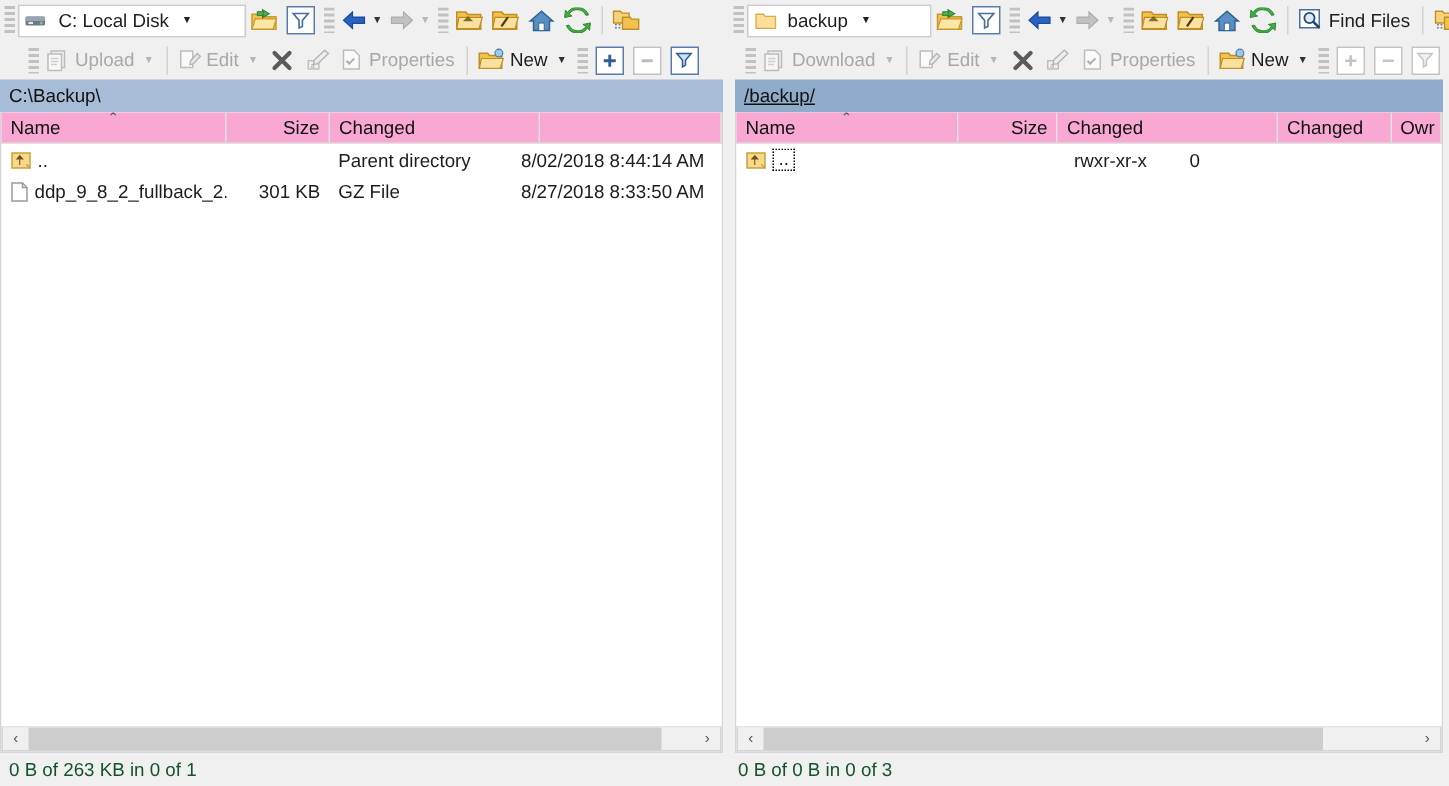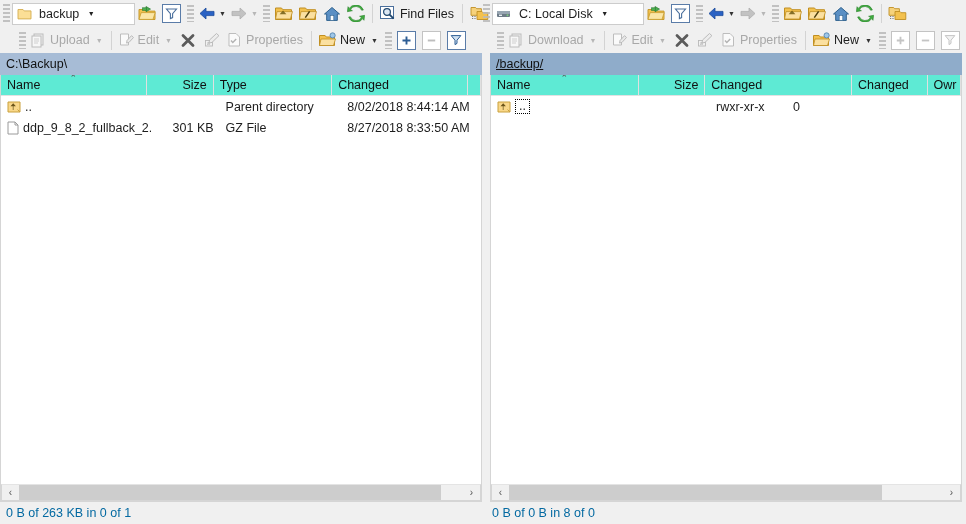--- a/index.html
+++ b/index.html
@@ -72,21 +72,21 @@
   .pathbar {
     height: 22px; display: flex; align-items: center; padding: 0 6px;
     font-size: 12.5px; color: #111; flex: none;
   }
   .pathbar.inactive { background: #a7bcd6; }
   .pathbar.active { background: #8facca; text-decoration: underline; }
 
   .listwrap { flex: 1; display: flex; flex-direction: column; min-height: 0; background: #fff;
     border: 1px solid #d5d5d5; border-top: none; }
 
-  .hdr { display: flex; height: 21px; flex: none; background: #5eead4; border-bottom: 1px solid #e2e2e2;
+  .hdr { display: flex; height: 21px; flex: none; background: #f9a8d4; border-bottom: 1px solid #e2e2e2;
     position: relative; }
   .hcell {
     display: flex; align-items: center; padding: 0 6px; font-size: 12.5px; color: #111;
     border-right: 1px solid #e0e0e0; position: relative; white-space: nowrap; overflow: hidden;
   }
   .hcell.num { justify-content: flex-end; }
   .sortmark { position: absolute; left: 50%; top: -2px; font-size: 9px; color: #555; transform: translateX(-50%); }
 
   .rows { flex: 1; overflow: hidden; background: #fff; }
   .row { display: flex; height: 21px; align-items: center; }
@@ -98,128 +98,32 @@
   
   .hsb { height: 17px; flex: none; display: flex; align-items: stretch;
     background: #f0f0f0; border: 1px solid #d5d5d5; border-top: 1px solid #e4e4e4; }
   .hsb-btn { width: 17px; display: flex; align-items: center; justify-content: center;
     font-size: 10px; color: #555; background: #f0f0f0; flex: none; }
   .hsb-track { flex: 1; background: #f0f0f0; position: relative; }
   .hsb-thumb { position: absolute; top: 0; bottom: 0; background: #cdcdcd; }
 
   
   .statusbar { height: 22px; display: flex; flex: none; background: #f0f0f0; align-items: stretch; }
-  .status-half { display: flex; align-items: center; padding: 0 6px; font-size: 12.5px; color: #0369a1; }
+  .status-half { display: flex; align-items: center; padding: 0 6px; font-size: 12.5px; color: #14532d; }
   .status-half.left { width: 486px; }
   .status-half.right { width: 480px; }
 </style>
 </head>
 <body>
 
 <div class="app">
 
   <div class="toolbar-rows">
 
     <div class="tb-row row1">
-
-      <div class="tb-half right">
-        <div class="gripper"></div>
-        <div class="combo right-combo">
-          <span class="c-icon">
-            <svg class="ico" width="15" height="14" viewBox="0 0 15 14">
-              <path d="M1 2.5h5l1.2 1.4H14v8H1z" fill="#fbdf96" stroke="#d4ad4e" stroke-width=".9"></path>
-            </svg>
-          </span>
-          <span class="c-text">backup</span>
-          <span class="c-arrow">▼</span>
-        </div>
-
-        <div class="tbtn">
-          <svg class="ico" width="19" height="17" viewBox="0 0 19 17">
-            <path d="M1 4.5h6l1.4 1.6H17v8.4H1z" fill="#f3c14e" stroke="#c79a2c" stroke-width="1"></path>
-            <path d="M3.2 7.6h14L15 14.4H1z" fill="#fbe6a6" stroke="#c79a2c" stroke-width=".8"></path>
-            <path d="M8 1.5l4.5 2.6L8 6.7z" fill="#4caf50" stroke="#2e7d32" stroke-width=".7"></path>
-            <rect x="4.5" y="2.8" width="4" height="2.6" fill="#4caf50" stroke="#2e7d32" stroke-width=".6"></rect>
-          </svg>
-        </div>
-        <div class="tbtn">
-          <span class="sqbtn">
-            <svg class="ico" width="13" height="13" viewBox="0 0 13 13">
-              <path d="M1.5 2h10L7.6 6.6v4L5.4 11.6v-5z" fill="#ffffff" stroke="#4a6f9c" stroke-width="1.1"></path>
-            </svg>
-          </span>
-        </div>
-
-        <div class="gripper sm"></div>
-
-        <div class="tbtn">
-          <svg class="ico" width="18" height="15" viewBox="0 0 18 15">
-            <path d="M8 2L2 7.5 8 13V9.6h8V5.4H8z" fill="#2a62c4" stroke="#1b4a99" stroke-width=".8"></path>
-          </svg>
-          <span class="caret">▼</span>
-        </div>
-        <div class="tbtn disabled">
-          <svg class="ico" width="18" height="15" viewBox="0 0 18 15">
-            <path d="M10 2l6 5.5L10 13V9.6H2V5.4h8z" fill="#c2c2c2" stroke="#adadad" stroke-width=".8"></path>
-          </svg>
-          <span class="caret">▼</span>
-        </div>
-
-        <div class="gripper sm"></div>
-
-        <div class="tbtn">
-          <svg class="ico" width="19" height="17" viewBox="0 0 19 17">
-            <path d="M1.5 3h6l1.4 1.7H17.5v9.8h-16z" fill="#f3c14e" stroke="#c08f22" stroke-width="1"></path>
-            <path d="M3 6.6h15.5L16.4 14H1.5z" fill="#fbe0a0" stroke="#c08f22" stroke-width=".8"></path>
-            <path d="M9 13.3V9.2h3.4L9 5.6 5.6 9.2H9" fill="#6f5a14" opacity=".85"></path>
-          </svg>
-        </div>
-        <div class="tbtn">
-          <svg class="ico" width="19" height="17" viewBox="0 0 19 17">
-            <path d="M1.5 3h6l1.4 1.7H17.5v9.8h-16z" fill="#f3c14e" stroke="#c08f22" stroke-width="1"></path>
-            <path d="M3 6.6h15.5L16.4 14H1.5z" fill="#fbe0a0" stroke="#c08f22" stroke-width=".8"></path>
-            <path d="M11.6 6.4L7.3 12.6" stroke="#4a3d0d" stroke-width="1.5" fill="none"></path>
-          </svg>
-        </div>
-        <div class="tbtn">
-          <svg class="ico" width="18" height="16" viewBox="0 0 18 16">
-            <path d="M9 1.5L1.5 8h2.2v6.4h10.6V8h2.2z" fill="#5a8fc4" stroke="#2f628f" stroke-width="1"></path>
-            <rect x="7.2" y="9.4" width="3.6" height="5" fill="#fdfdfd" stroke="#2f628f" stroke-width=".6"></rect>
-          </svg>
-        </div>
-        <div class="tbtn">
-          <svg class="ico" width="18" height="17" viewBox="0 0 18 17">
-            <path d="M14.6 5.2A6.4 6.4 0 0 0 3.4 4.4l2 1.3-5 1 .6-5 1.3 1.7A8 8 0 0 1 16.4 5z" fill="#3fae3f" stroke="#2d7f2d" stroke-width=".6"></path>
-            <path d="M3.4 11.8a6.4 6.4 0 0 0 11.2.8l-2-1.3 5-1-.6 5-1.3-1.7A8 8 0 0 1 1.6 12z" fill="#3fae3f" stroke="#2d7f2d" stroke-width=".6"></path>
-          </svg>
-        </div>
-
-        <div class="sep"></div>
-
-        <div class="tbtn labeled">
-          <span>
-            <svg class="ico" width="18" height="17" viewBox="0 0 18 17">
-              <rect x="1.5" y="1.5" width="13" height="12" fill="#fff" stroke="#4a6f9c" stroke-width="1"></rect>
-              <circle cx="8" cy="7" r="3.4" fill="#dce8f4" stroke="#21486f" stroke-width="1.2"></circle>
-              <path d="M10.6 9.6l4 4" stroke="#21486f" stroke-width="1.8"></path>
-            </svg>
-          </span>
-          <span class="lbl">Find Files</span>
-        </div>
-
-        <div class="sep"></div>
-
-        <div class="tbtn">
-          <svg class="ico" width="19" height="17" viewBox="0 0 19 17">
-            <path d="M1 2.5h4.6l1 1.2h4.8v6.6H1z" fill="#f6d27c" stroke="#c08f22" stroke-width=".9"></path>
-            <path d="M7 6.5h5l1 1.2h4.8v6.8H7z" fill="#f3c14e" stroke="#c08f22" stroke-width=".9"></path>
-            <path d="M2 11.5h4M2 13.5h4" stroke="#7d7d7d" stroke-width="1" stroke-dasharray="1.2 1.2"></path>
-          </svg>
-        </div>
-      </div>
 
       <div class="tb-half left">
         <div class="gripper"></div>
         <div class="combo left-combo">
           <span class="c-icon">
             <svg class="ico" width="16" height="16" viewBox="0 0 16 16">
               <rect x="1" y="5" width="13" height="6" rx="1" fill="#6d7b87"></rect>
               <rect x="1" y="5" width="13" height="3" rx="1" fill="#97a5b1"></rect>
               <rect x="3" y="8.6" width="3" height="1.4" fill="#e8eef3"></rect>
               <circle cx="11.5" cy="9.3" r="1" fill="#7ec97e"></circle>
@@ -292,20 +196,116 @@
         <div class="sep"></div>
 
         <div class="tbtn">
           <svg class="ico" width="19" height="17" viewBox="0 0 19 17">
             <path d="M1 2.5h4.6l1 1.2h4.8v6.6H1z" fill="#f6d27c" stroke="#c08f22" stroke-width=".9"></path>
             <path d="M7 6.5h5l1 1.2h4.8v6.8H7z" fill="#f3c14e" stroke="#c08f22" stroke-width=".9"></path>
             <path d="M2 11.5h4M2 13.5h4" stroke="#7d7d7d" stroke-width="1" stroke-dasharray="1.2 1.2"></path>
           </svg>
         </div>
       </div>
+
+      <div class="tb-half right">
+        <div class="gripper"></div>
+        <div class="combo right-combo">
+          <span class="c-icon">
+            <svg class="ico" width="15" height="14" viewBox="0 0 15 14">
+              <path d="M1 2.5h5l1.2 1.4H14v8H1z" fill="#fbdf96" stroke="#d4ad4e" stroke-width=".9"></path>
+            </svg>
+          </span>
+          <span class="c-text">backup</span>
+          <span class="c-arrow">▼</span>
+        </div>
+
+        <div class="tbtn">
+          <svg class="ico" width="19" height="17" viewBox="0 0 19 17">
+            <path d="M1 4.5h6l1.4 1.6H17v8.4H1z" fill="#f3c14e" stroke="#c79a2c" stroke-width="1"></path>
+            <path d="M3.2 7.6h14L15 14.4H1z" fill="#fbe6a6" stroke="#c79a2c" stroke-width=".8"></path>
+            <path d="M8 1.5l4.5 2.6L8 6.7z" fill="#4caf50" stroke="#2e7d32" stroke-width=".7"></path>
+            <rect x="4.5" y="2.8" width="4" height="2.6" fill="#4caf50" stroke="#2e7d32" stroke-width=".6"></rect>
+          </svg>
+        </div>
+        <div class="tbtn">
+          <span class="sqbtn">
+            <svg class="ico" width="13" height="13" viewBox="0 0 13 13">
+              <path d="M1.5 2h10L7.6 6.6v4L5.4 11.6v-5z" fill="#ffffff" stroke="#4a6f9c" stroke-width="1.1"></path>
+            </svg>
+          </span>
+        </div>
+
+        <div class="gripper sm"></div>
+
+        <div class="tbtn">
+          <svg class="ico" width="18" height="15" viewBox="0 0 18 15">
+            <path d="M8 2L2 7.5 8 13V9.6h8V5.4H8z" fill="#2a62c4" stroke="#1b4a99" stroke-width=".8"></path>
+          </svg>
+          <span class="caret">▼</span>
+        </div>
+        <div class="tbtn disabled">
+          <svg class="ico" width="18" height="15" viewBox="0 0 18 15">
+            <path d="M10 2l6 5.5L10 13V9.6H2V5.4h8z" fill="#c2c2c2" stroke="#adadad" stroke-width=".8"></path>
+          </svg>
+          <span class="caret">▼</span>
+        </div>
+
+        <div class="gripper sm"></div>
+
+        <div class="tbtn">
+          <svg class="ico" width="19" height="17" viewBox="0 0 19 17">
+            <path d="M1.5 3h6l1.4 1.7H17.5v9.8h-16z" fill="#f3c14e" stroke="#c08f22" stroke-width="1"></path>
+            <path d="M3 6.6h15.5L16.4 14H1.5z" fill="#fbe0a0" stroke="#c08f22" stroke-width=".8"></path>
+            <path d="M9 13.3V9.2h3.4L9 5.6 5.6 9.2H9" fill="#6f5a14" opacity=".85"></path>
+          </svg>
+        </div>
+        <div class="tbtn">
+          <svg class="ico" width="19" height="17" viewBox="0 0 19 17">
+            <path d="M1.5 3h6l1.4 1.7H17.5v9.8h-16z" fill="#f3c14e" stroke="#c08f22" stroke-width="1"></path>
+            <path d="M3 6.6h15.5L16.4 14H1.5z" fill="#fbe0a0" stroke="#c08f22" stroke-width=".8"></path>
+            <path d="M11.6 6.4L7.3 12.6" stroke="#4a3d0d" stroke-width="1.5" fill="none"></path>
+          </svg>
+        </div>
+        <div class="tbtn">
+          <svg class="ico" width="18" height="16" viewBox="0 0 18 16">
+            <path d="M9 1.5L1.5 8h2.2v6.4h10.6V8h2.2z" fill="#5a8fc4" stroke="#2f628f" stroke-width="1"></path>
+            <rect x="7.2" y="9.4" width="3.6" height="5" fill="#fdfdfd" stroke="#2f628f" stroke-width=".6"></rect>
+          </svg>
+        </div>
+        <div class="tbtn">
+          <svg class="ico" width="18" height="17" viewBox="0 0 18 17">
+            <path d="M14.6 5.2A6.4 6.4 0 0 0 3.4 4.4l2 1.3-5 1 .6-5 1.3 1.7A8 8 0 0 1 16.4 5z" fill="#3fae3f" stroke="#2d7f2d" stroke-width=".6"></path>
+            <path d="M3.4 11.8a6.4 6.4 0 0 0 11.2.8l-2-1.3 5-1-.6 5-1.3-1.7A8 8 0 0 1 1.6 12z" fill="#3fae3f" stroke="#2d7f2d" stroke-width=".6"></path>
+          </svg>
+        </div>
+
+        <div class="sep"></div>
+
+        <div class="tbtn labeled">
+          <span>
+            <svg class="ico" width="18" height="17" viewBox="0 0 18 17">
+              <rect x="1.5" y="1.5" width="13" height="12" fill="#fff" stroke="#4a6f9c" stroke-width="1"></rect>
+              <circle cx="8" cy="7" r="3.4" fill="#dce8f4" stroke="#21486f" stroke-width="1.2"></circle>
+              <path d="M10.6 9.6l4 4" stroke="#21486f" stroke-width="1.8"></path>
+            </svg>
+          </span>
+          <span class="lbl">Find Files</span>
+        </div>
+
+        <div class="sep"></div>
+
+        <div class="tbtn">
+          <svg class="ico" width="19" height="17" viewBox="0 0 19 17">
+            <path d="M1 2.5h4.6l1 1.2h4.8v6.6H1z" fill="#f6d27c" stroke="#c08f22" stroke-width=".9"></path>
+            <path d="M7 6.5h5l1 1.2h4.8v6.8H7z" fill="#f3c14e" stroke="#c08f22" stroke-width=".9"></path>
+            <path d="M2 11.5h4M2 13.5h4" stroke="#7d7d7d" stroke-width="1" stroke-dasharray="1.2 1.2"></path>
+          </svg>
+        </div>
+      </div>
     </div>
 
     <div class="tb-row row2">
 
       <div class="tb-half left">
         <div class="gripper sm"></div>
 
         <div class="tbtn labeled disabled">
           <span>
             <svg class="ico" width="17" height="16" viewBox="0 0 17 16">
@@ -491,23 +491,20 @@
           <span>C:\Backup\</span>
         </div>
         <div class="listwrap">
           <div class="hdr">
             <div class="hcell" style="width:150px">
               <span>Name</span>
               <span class="sortmark">⌃</span>
             </div>
             <div class="hcell num" style="width:69px">
               <span>Size</span>
-            </div>
-            <div class="hcell" style="width:122px">
-              <span>Type</span>
             </div>
             <div class="hcell" style="width:140px">
               <span>Changed</span>
             </div>
             <div class="hcell" style="flex:1"></div>
           </div>
           <div class="rows">
 
             <div class="row">
               <div class="cell name" style="width:150px">
@@ -602,16 +599,16 @@
             </div>
             <div class="hsb-btn">›</div>
           </div>
         </div>
       </div>
     </div>
   </div>
 
   <div class="statusbar">
     <div class="status-half left">0 B of 263 KB in 0 of 1</div>
-    <div class="status-half right">0 B of 0 B in 8 of 0</div>
+    <div class="status-half right">0 B of 0 B in 0 of 3</div>
   </div>
 
 </div>
 
 </body></html>

